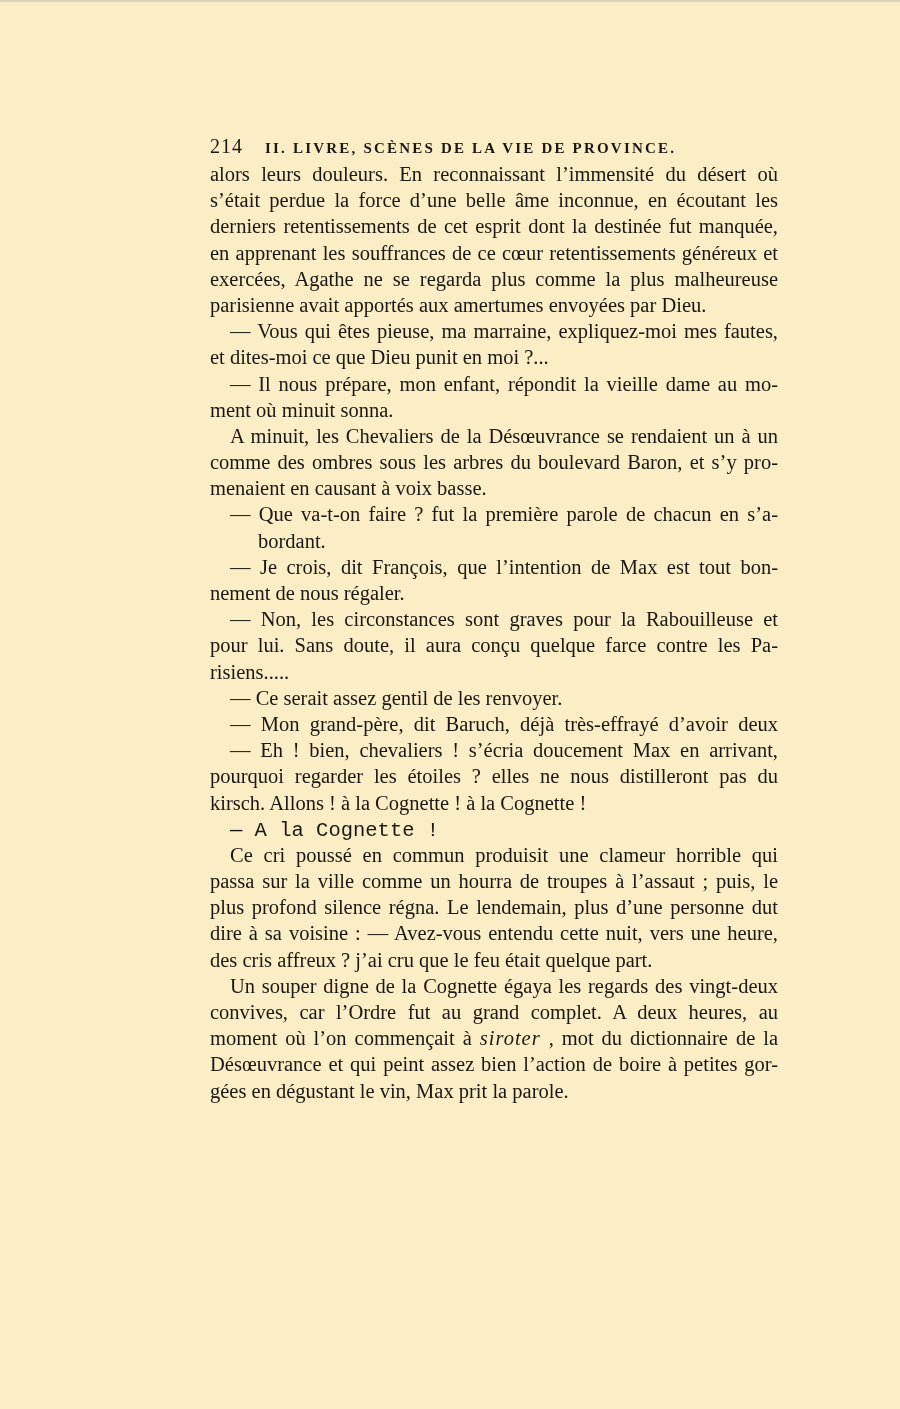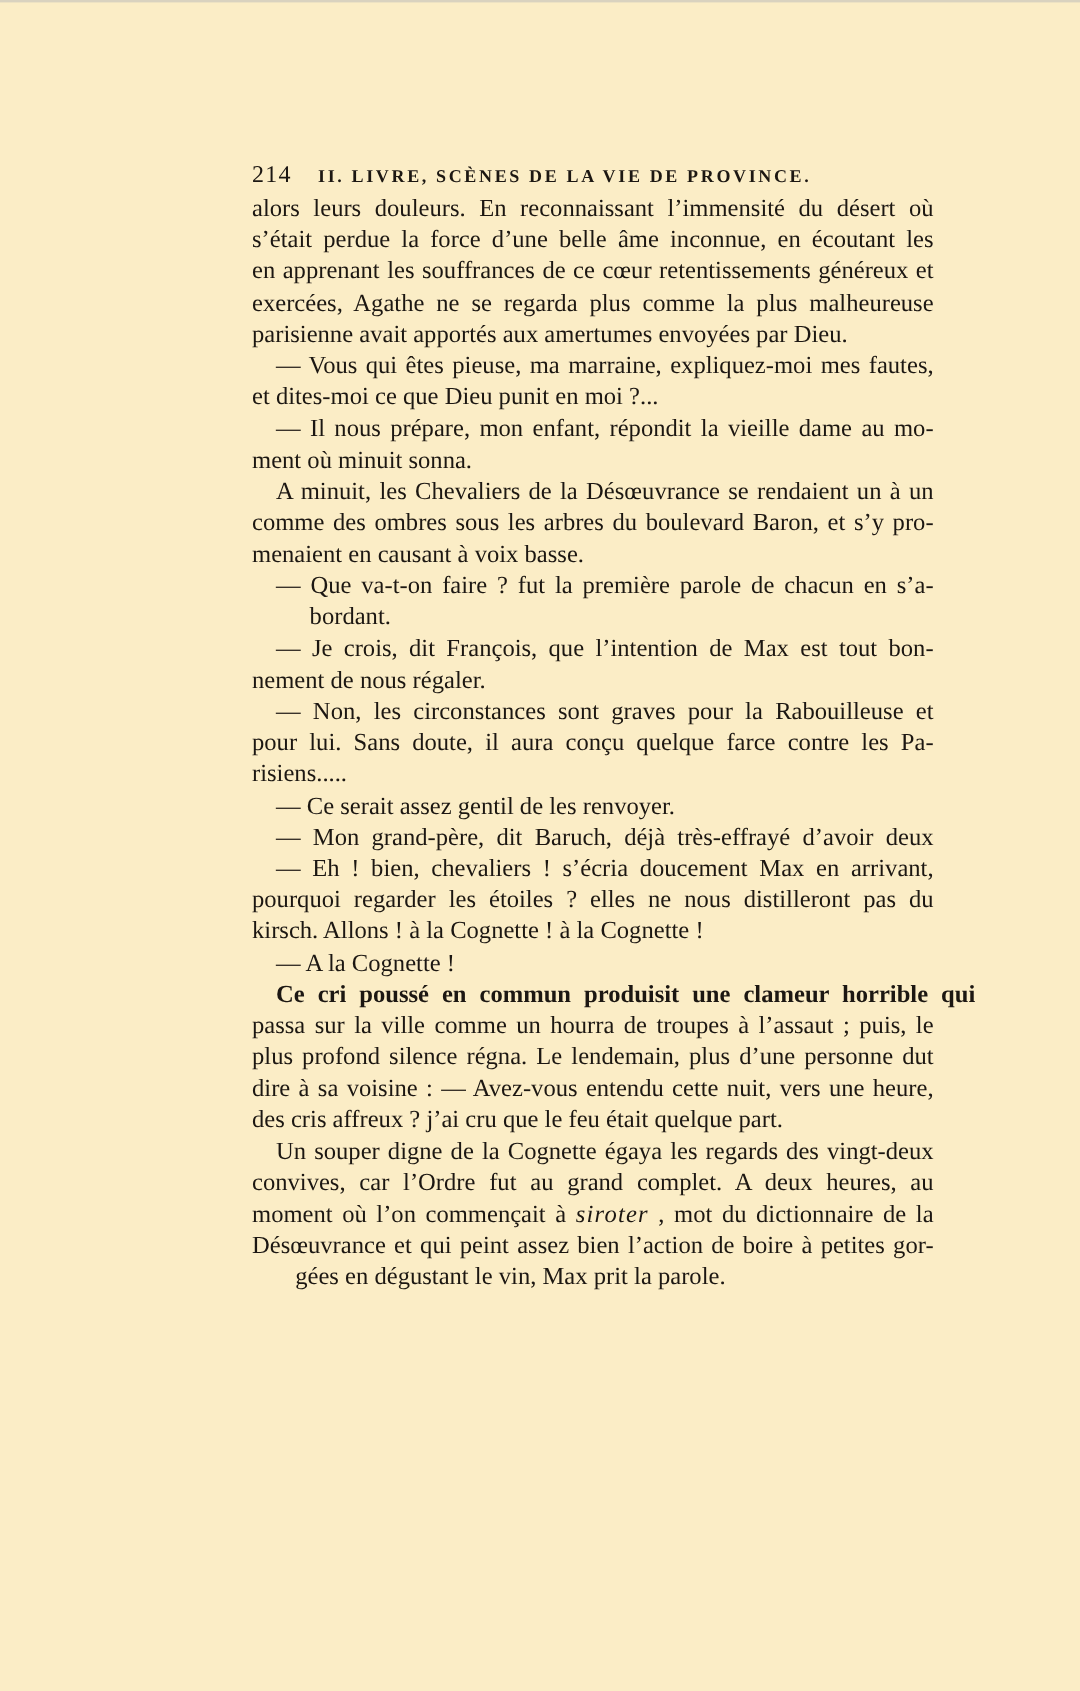--- a/index.html
+++ b/index.html
@@ -74,20 +74,21 @@
 
 <div class="page">
   <div class="running-head">
     <span class="page-number">214</span>
     <span class="head-title">II. LIVRE, SCÈNES DE LA VIE DE PROVINCE.</span>
   </div>
 
   <div class="body-text">
     <div class="line"><span style="display: inline-block; white-space: nowrap; word-spacing: 6.16992px;">alors leurs douleurs. En reconnaissant l’immensité du désert où</span></div>
     <div class="line"><span style="display: inline-block; white-space: nowrap; word-spacing: 4.15px;">s’était perdue la force d’une belle âme inconnue, en écoutant les</span></div>
+    <div class="line"><span style="display: inline-block; white-space: nowrap; word-spacing: 2.26389px;">derniers retentissements de cet esprit dont la destinée fut manquée,</span></div>
     <div class="line"><span style="display: inline-block; white-space: nowrap; word-spacing: 1.11111px;">en apprenant les souffrances de ce cœur retentissements généreux et</span></div>
     <div class="line"><span style="display: inline-block; white-space: nowrap; word-spacing: 4.79861px;">exercées, Agathe ne se regarda plus comme la plus malheureuse</span></div>
     <div class="line last"><span style="display: inline-block; white-space: nowrap;">parisienne avait apportés aux amertumes envoyées par Dieu.</span></div>
     <div class="line indent"><span style="display: inline-block; white-space: nowrap; word-spacing: 1.89236px;">— Vous qui êtes pieuse, ma marraine, expliquez-moi mes fautes,</span></div>
     <div class="line last"><span style="display: inline-block; white-space: nowrap;">et dites-moi ce que Dieu punit en moi ?...</span></div>
     <div class="line indent"><span style="display: inline-block; white-space: nowrap; word-spacing: 2.67188px;">— Il nous prépare, mon enfant, répondit la vieille dame au mo-</span></div>
     <div class="line last"><span style="display: inline-block; white-space: nowrap;">ment où minuit sonna.</span></div>
     <div class="line indent"><span style="display: inline-block; white-space: nowrap; word-spacing: 1.79119px;">A minuit, les Chevaliers de la Désœuvrance se rendaient un à un</span></div>
     <div class="line"><span style="display: inline-block; white-space: nowrap; word-spacing: 2.05398px;">comme des ombres sous les arbres du boulevard Baron, et s’y pro-</span></div>
     <div class="line last"><span style="display: inline-block; white-space: nowrap;">menaient en causant à voix basse.</span></div>
@@ -96,25 +97,25 @@
     <div class="line indent"><span style="display: inline-block; white-space: nowrap; word-spacing: 4.32102px;">— Je crois, dit François, que l’intention de Max est tout bon-</span></div>
     <div class="line last"><span style="display: inline-block; white-space: nowrap;">nement de nous régaler.</span></div>
     <div class="line indent"><span style="display: inline-block; white-space: nowrap; word-spacing: 5.09722px;">— Non, les circonstances sont graves pour la Rabouilleuse et</span></div>
     <div class="line"><span style="display: inline-block; white-space: nowrap; word-spacing: 5.00994px;">pour lui. Sans doute, il aura conçu quelque farce contre les Pa-</span></div>
     <div class="line last"><span style="display: inline-block; white-space: nowrap;">risiens.....</span></div>
     <div class="line indent last"><span style="display: inline-block; white-space: nowrap;">— Ce serait assez gentil de les renvoyer.</span></div>
     <div class="line indent"><span style="display: inline-block; white-space: nowrap; word-spacing: 5.07812px;">— Mon grand-père, dit Baruch, déjà très-effrayé d’avoir deux</span></div>
     <div class="line indent"><span style="display: inline-block; white-space: nowrap; word-spacing: 4.59531px;">— Eh ! bien, chevaliers ! s’écria doucement Max en arrivant,</span></div>
     <div class="line"><span style="display: inline-block; white-space: nowrap; word-spacing: 5.67656px;">pourquoi regarder les étoiles ? elles ne nous distilleront pas du</span></div>
     <div class="line last"><span style="display: inline-block; white-space: nowrap;">kirsch. Allons ! à la Cognette ! à la Cognette !</span></div>
-    <div class="line indent last"><span style="display: inline-block; white-space: nowrap;">— A la Cognette !</span></div>
-    <div class="line indent"><span style="display: inline-block; white-space: nowrap; word-spacing: 5.66493px; font-weight: bold;">Ce cri poussé en commun produisit une clameur horrible qui</span></div>
+    <div class="line indent last"><span style="display: inline-block; white-space: nowrap; font-family: Liberation Mono, monospace;">— A la Cognette !</span></div>
+    <div class="line indent"><span style="display: inline-block; white-space: nowrap; word-spacing: 5.66493px;">Ce cri poussé en commun produisit une clameur horrible qui</span></div>
     <div class="line"><span style="display: inline-block; white-space: nowrap; word-spacing: 2.70192px;">passa sur la ville comme un hourra de troupes à l’assaut ; puis, le</span></div>
     <div class="line"><span style="display: inline-block; white-space: nowrap; word-spacing: 2.44965px;">plus profond silence régna. Le lendemain, plus d’une personne dut</span></div>
     <div class="line"><span style="display: inline-block; white-space: nowrap; word-spacing: 1.82292px;">dire à sa voisine : — Avez-vous entendu cette nuit, vers une heure,</span></div>
     <div class="line last"><span style="display: inline-block; white-space: nowrap;">des cris affreux ? j’ai cru que le feu était quelque part.</span></div>
     <div class="line indent"><span style="display: inline-block; white-space: nowrap; word-spacing: 1.62969px;">Un souper digne de la Cognette égaya les regards des vingt-deux</span></div>
     <div class="line"><span style="display: inline-block; white-space: nowrap; word-spacing: 6.30625px;">convives, car l’Ordre fut au grand complet. A deux heures, au</span></div>
     <div class="line"><span style="display: inline-block; white-space: nowrap; word-spacing: 2.83097px;"><span>moment où l’on commençait à </span><em class="ital">siroter</em><span> , mot du dictionnaire de la</span></span></div>
     <div class="line"><span style="display: inline-block; white-space: nowrap; word-spacing: 1.7358px;">Désœuvrance et qui peint assez bien l’action de boire à petites gor-</span></div>
-    <div class="line last"><span style="display: inline-block; white-space: nowrap; margin-left: 36px;">gées en dégustant le vin, Max prit la parole.</span></div>
+    <div class="line last"><span style="display: inline-block; white-space: nowrap;">gées en dégustant le vin, Max prit la parole.</span></div>
   </div>
 </div>
 
 </body></html>

